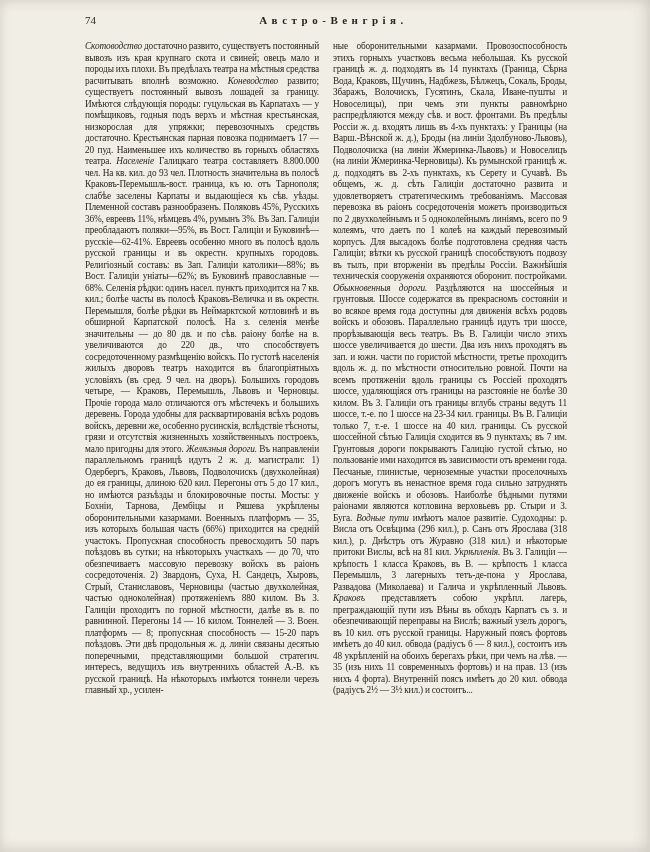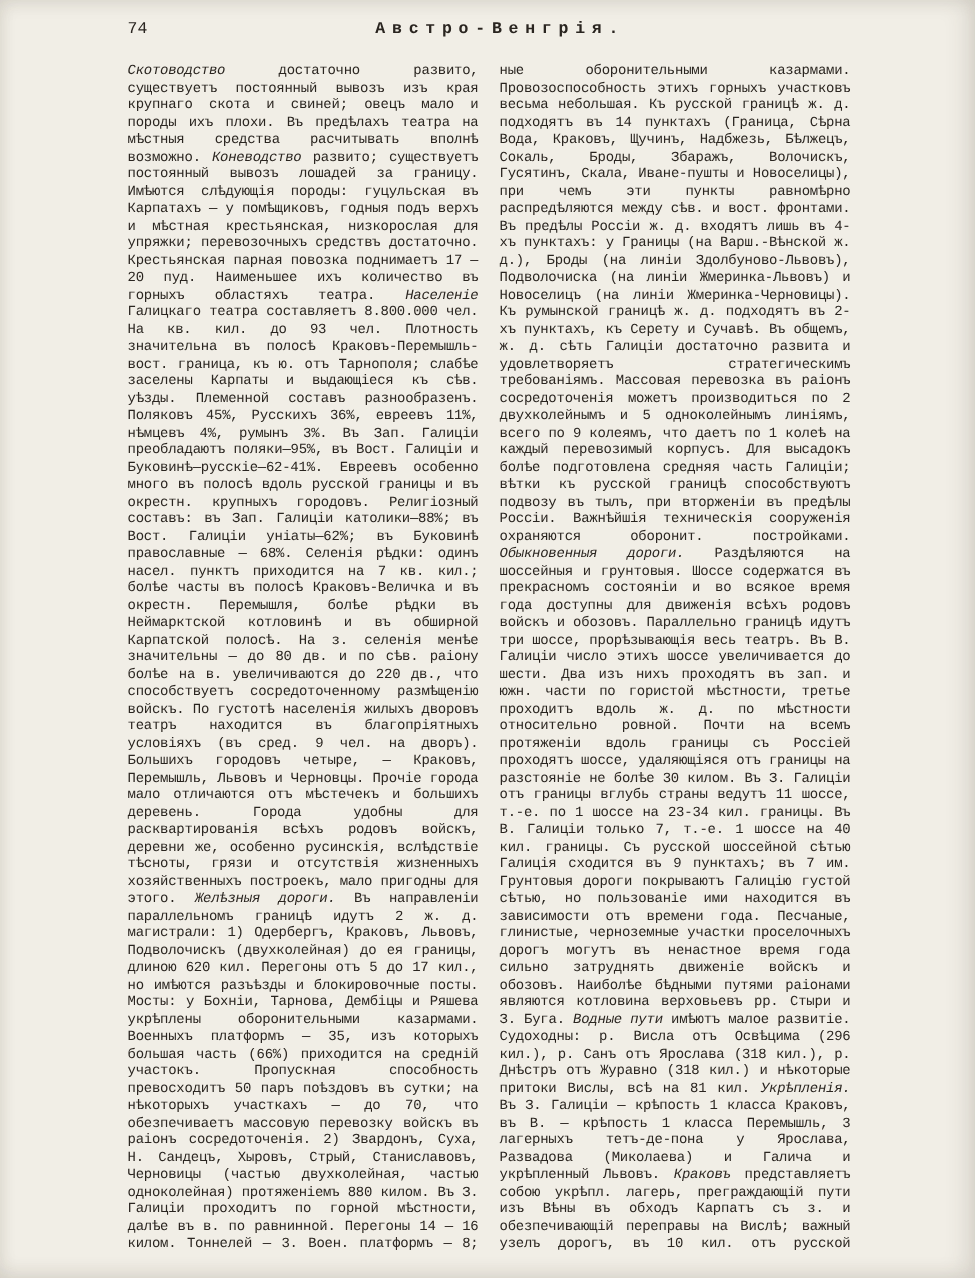--- a/index.html
+++ b/index.html
@@ -7,21 +7,21 @@
   .page {
     position: relative;
     width: 650px;
     height: 852px;
     margin: 0 auto;
     background: #f1eee6;
     overflow: hidden;
     box-shadow: inset -7px 0 14px rgba(60,50,40,0.10),
                 inset 0 -5px 12px rgba(60,50,40,0.06),
                 inset 3px 3px 10px rgba(60,50,40,0.05);
-    font-family: Liberation Mono, monospace;
+    font-family: Liberation Serif, serif;
     color: #2a2520;
   }
   .header {
     position: absolute;
     top: 14px;
     left: 85px;
     right: 84px;
     height: 18px;
   }
   .page-num {

